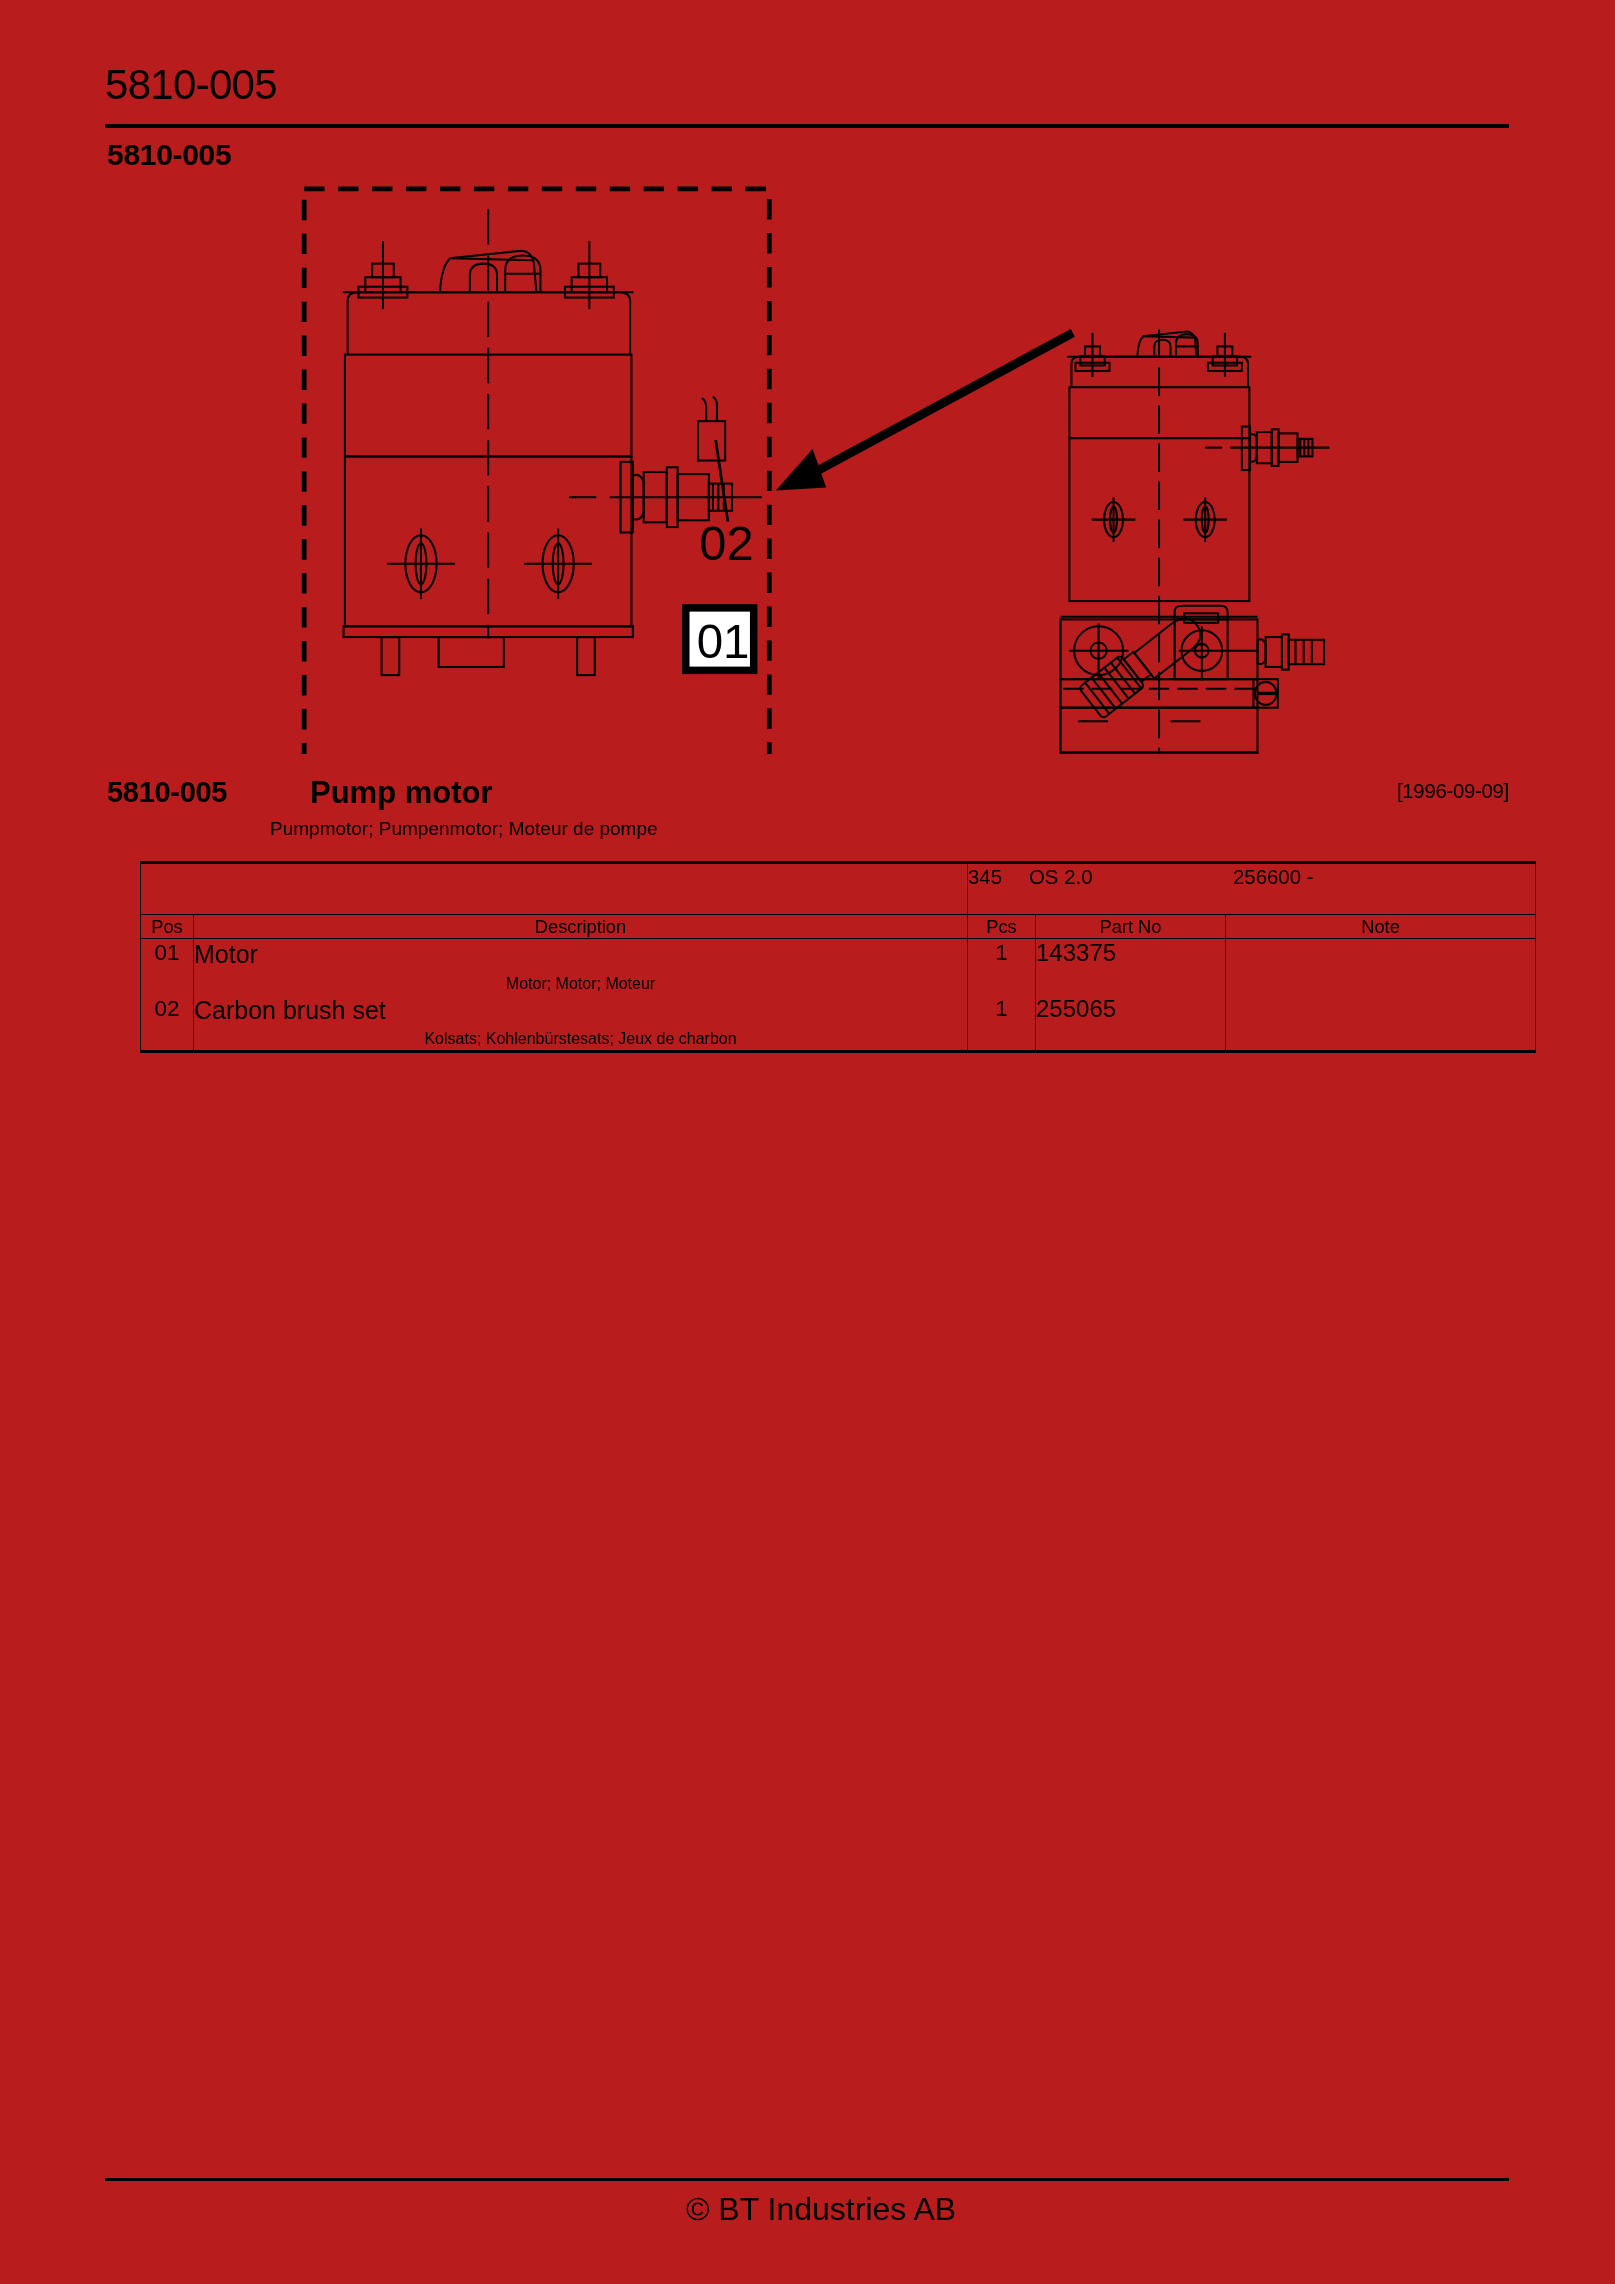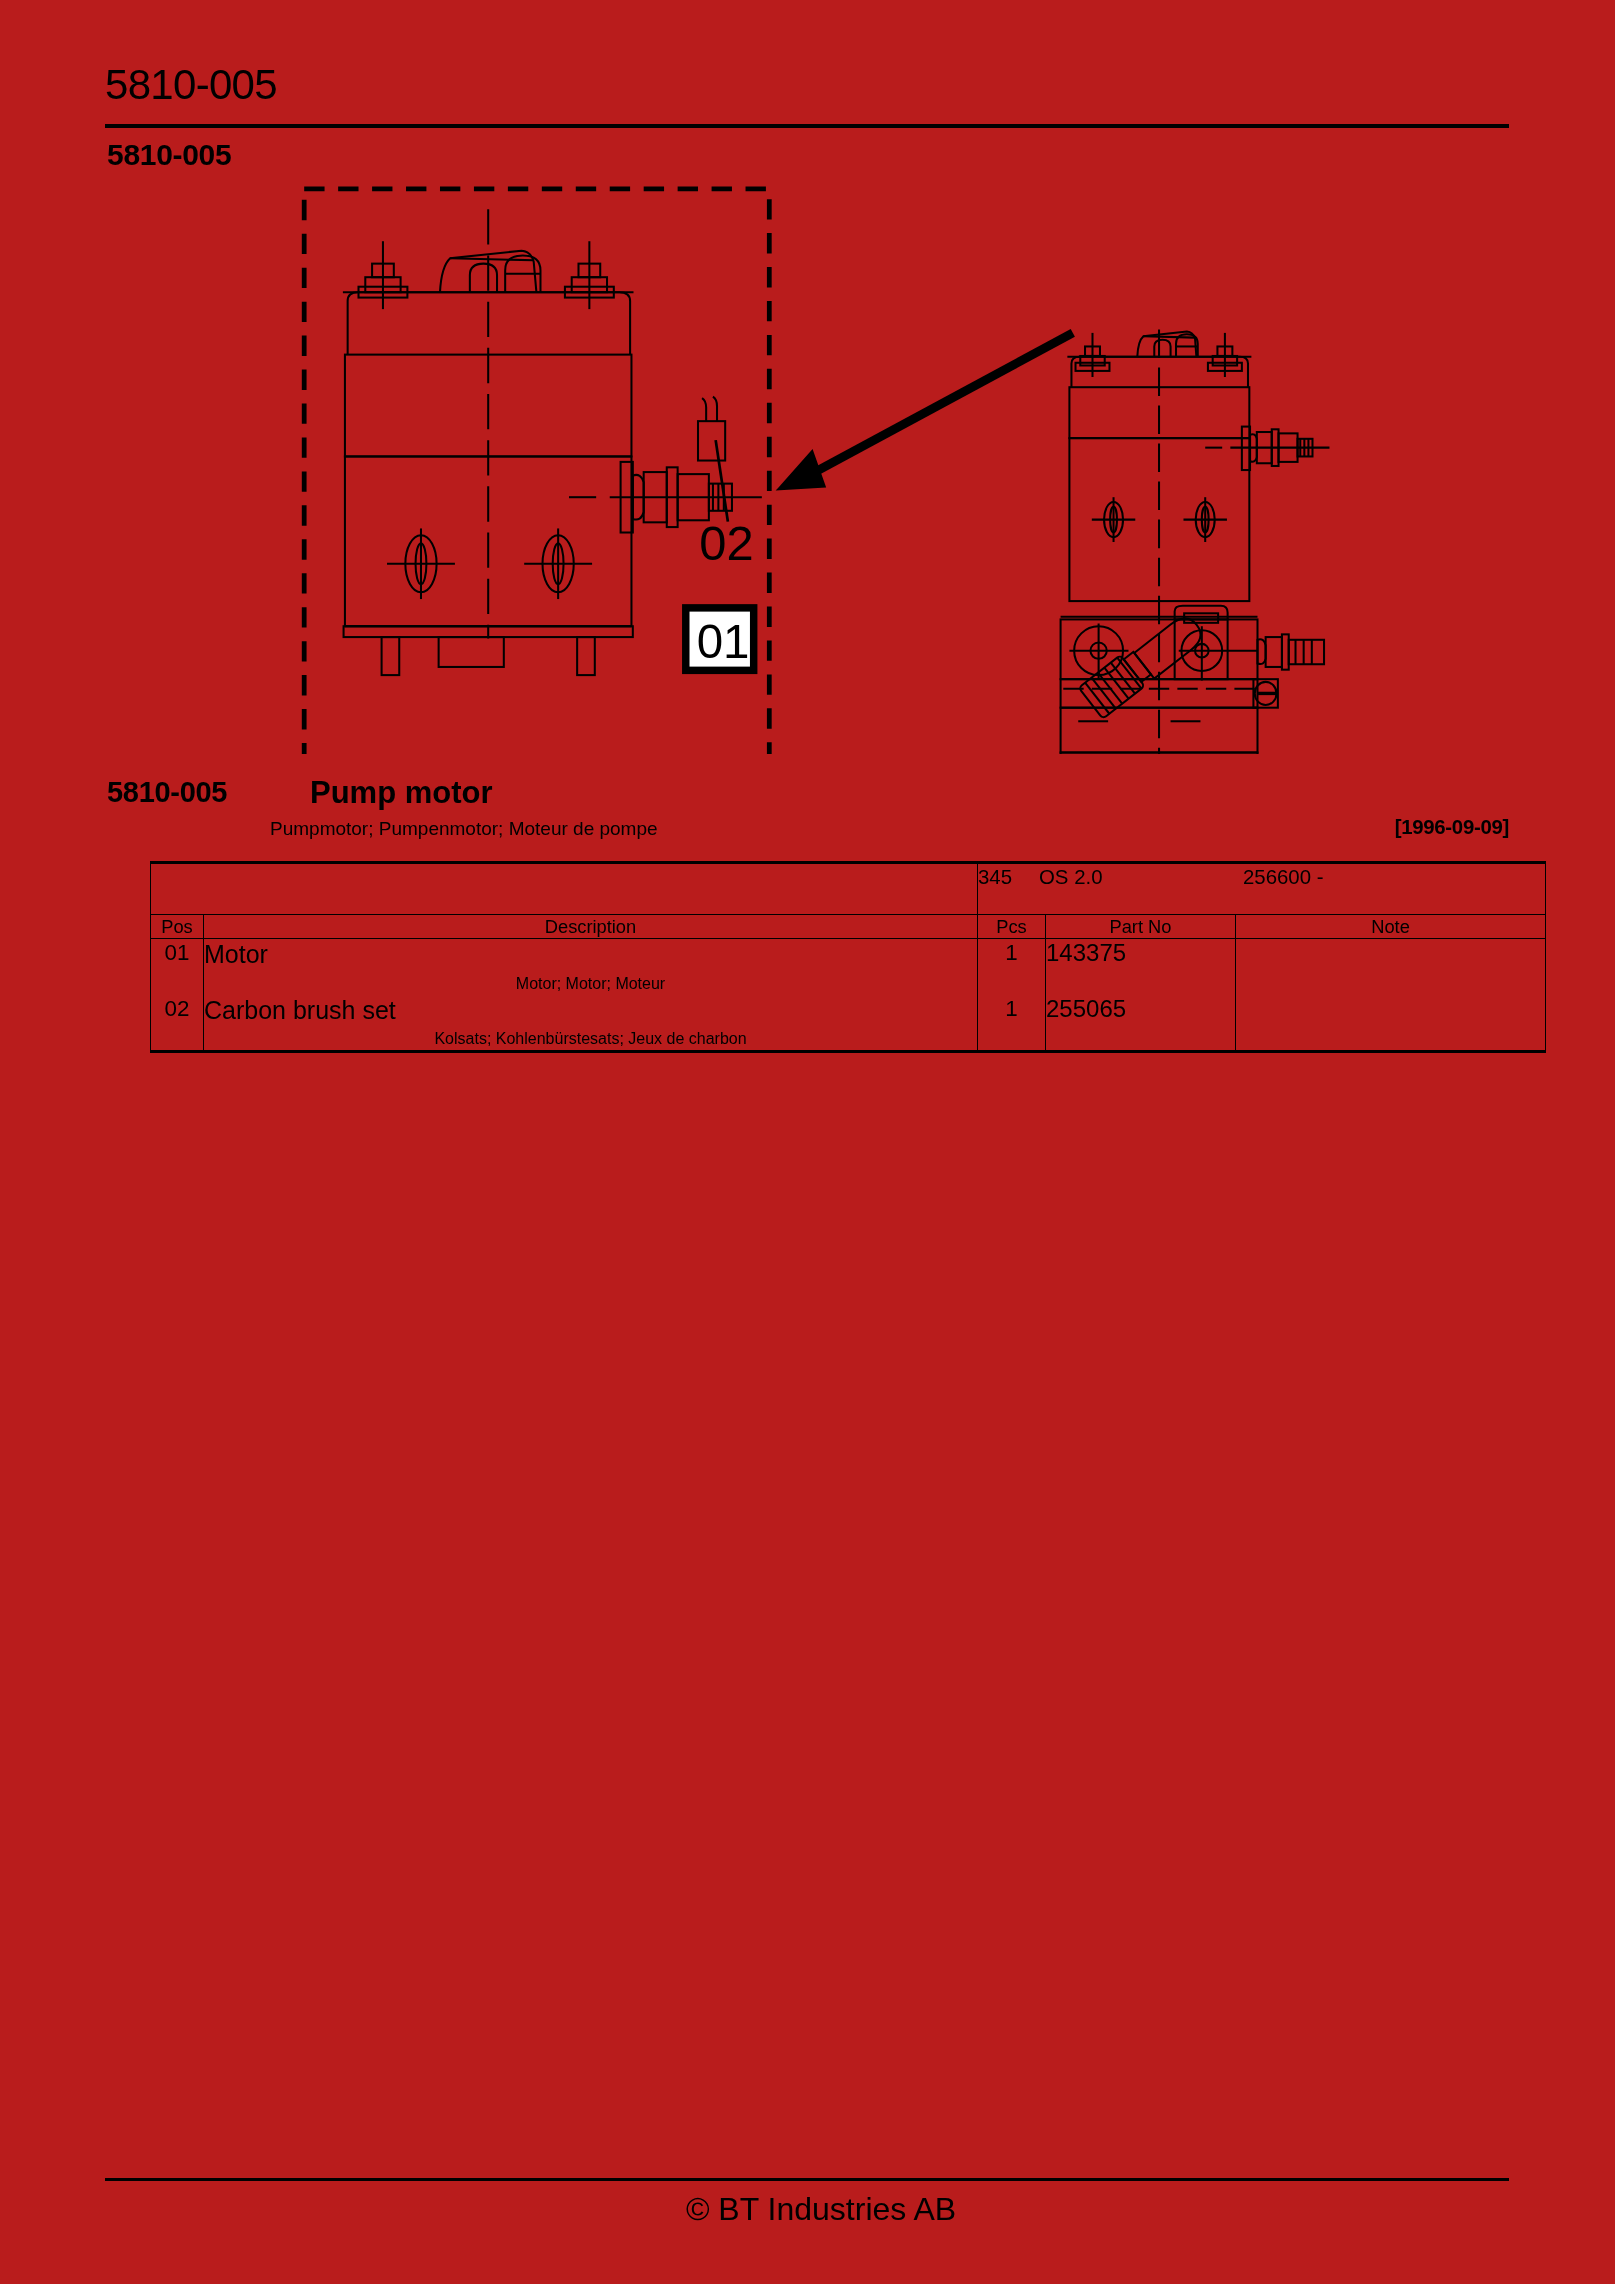--- a/index.html
+++ b/index.html
@@ -112,31 +112,30 @@
     top: 38px;
     font-size: 19px;
     line-height: 31px;
     white-space: nowrap;
   }
   .part-date {
     position: absolute;
     right: 0;
     top: 2.7px;
     font-size: 20.4px;
-    font-weight: bold;
+    font-weight: normal;
     line-height: 27px;
     letter-spacing: -0.3px;
     white-space: nowrap;
-    margin-top: 36px;
   }
 
   
   .parts-table {
     position: absolute;
-    left: 114px;
+    left: 104px;
     top: 861px;
     width: 1395px;
     padding-left: 36px;
   }
   .tbl {
     border-collapse: collapse;
     width: 1395px;
     table-layout: fixed;
   }
   .tbl td, .tbl th {

